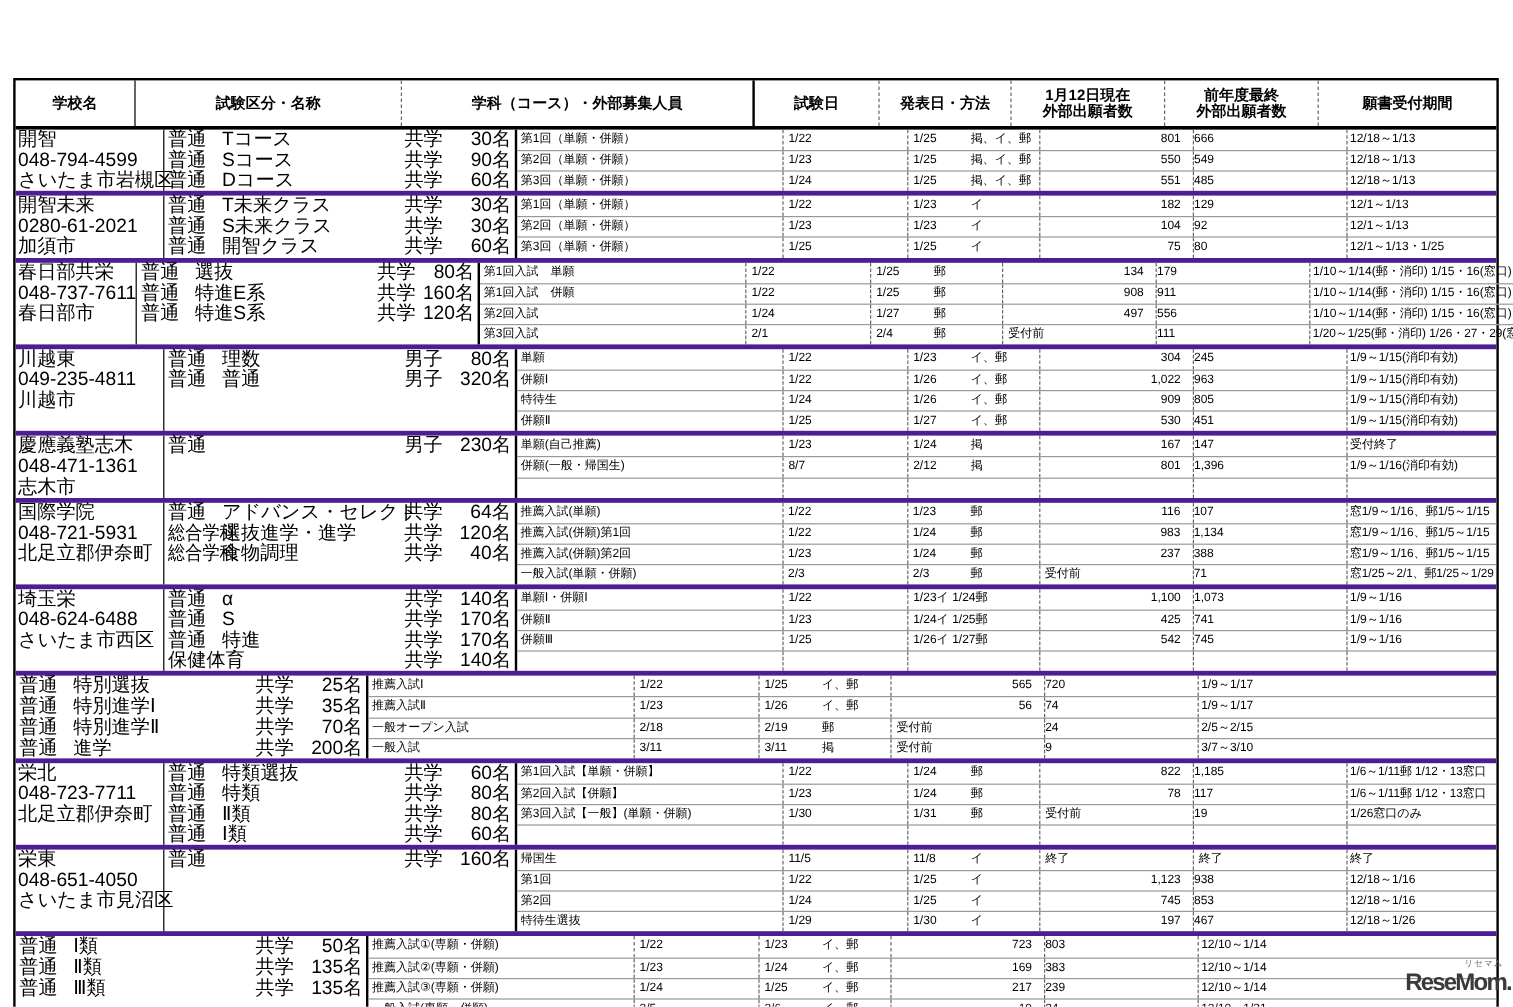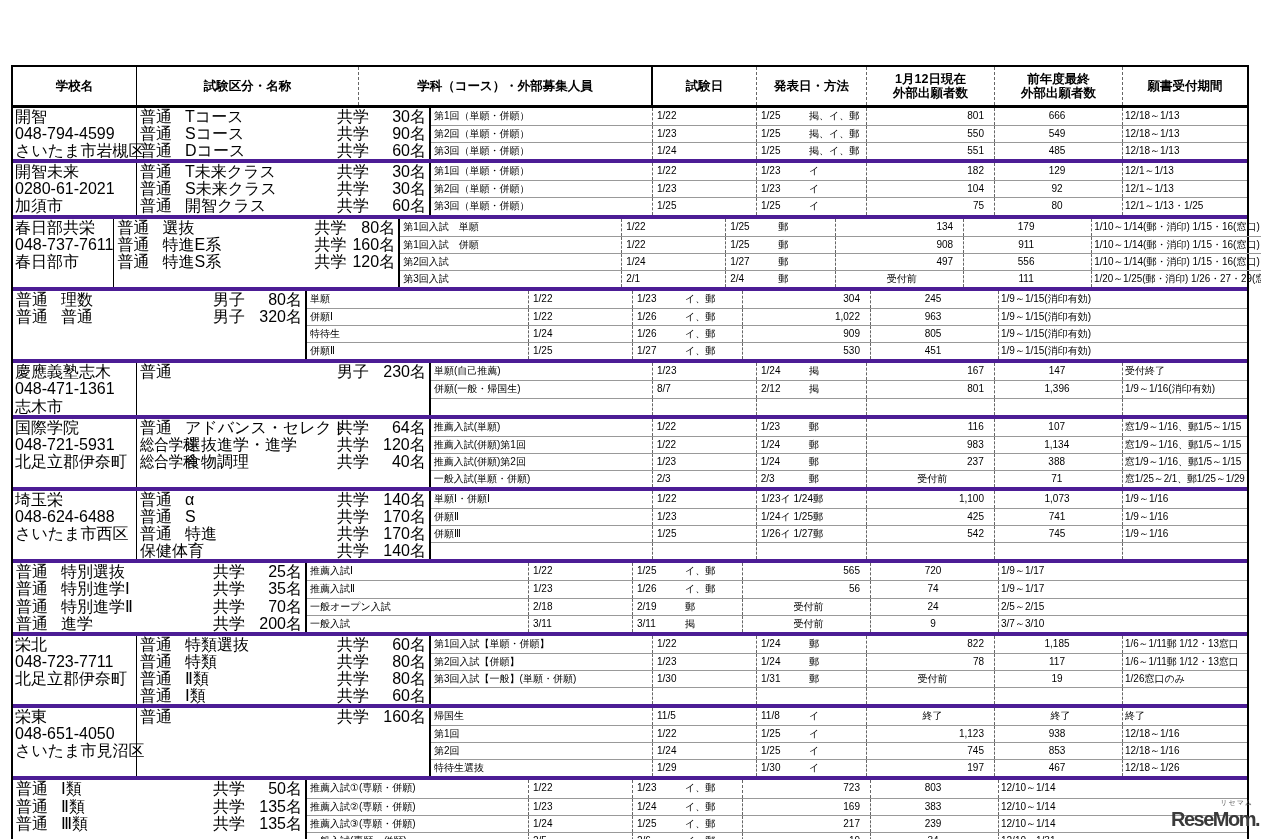--- a/index.html
+++ b/index.html
@@ -2,21 +2,21 @@
 <html><head>
 <meta charset="utf-8">
 <style>
   html,body{margin:0;padding:0;background:#fff;width:1261px;height:839px;overflow:hidden;
     font-family:"Liberation Sans","DejaVu Sans",sans-serif;color:#000;}
   #stage{position:relative;width:1261px;height:839px;background:#fff;}
   .tbl{position:absolute;left:11px;top:65px;width:1238px;border:2px solid #000;background:#fff;box-sizing:border-box;}
   
   .thead{display:flex;height:38px;border-bottom:3px solid #000;font-weight:bold;font-size:12.5px;}
   .hc{display:flex;flex-direction:column;align-items:center;justify-content:center;box-sizing:border-box;line-height:14px;text-align:center;}
-  .h-school{width:124px;border-right:1px solid #000;}
+  .h-school{width:100px;border-right:1px solid #000;}
   .h-dept{width:294px;border-right:2px solid #000;}
   .h-exam{width:222px;border-right:1px dashed #666;}
   .h-date{width:104px;border-right:1px dashed #666;}
   .h-ann{width:110px;border-right:1px dashed #666;}
   .h-cur{width:128px;border-right:1px dashed #666;}
   .h-prev{width:128px;border-right:1px dashed #666;}
   .h-per{flex:1;}
   
   .grp{display:flex;}
   .grp + .grp{border-top:4px solid #4c1d95;}
@@ -37,22 +37,22 @@
   
   .e-name{width:222px;border-right:1px dashed #666;padding-left:3px;}
   .e-date{width:104px;border-right:1px dashed #666;padding-left:4px;}
   .e-ann{width:110px;border-right:1px dashed #666;padding-left:4px;display:flex;}
   .a-date{min-width:48px;flex-shrink:0;display:inline-block;}
   .a-method{display:inline-block;}
   .e-cur{width:128px;border-right:1px dashed #666;}
   .e-prev{width:128px;border-right:1px dashed #666;}
   .e-per{flex:1;padding-left:2px;}
   .num-r10{text-align:right;padding-right:10px;}
-  .num-r3{text-align:center;padding-right:3px;}
-  .stat-l{text-align:center;padding-left:4px;}
+  .num-r3{text-align:left;padding-right:3px;}
+  .stat-l{text-align:left;padding-left:4px;}
   
   .watermark{position:absolute;right:2px;bottom:6px;z-index:9;display:flex;flex-direction:column;align-items:flex-end;pointer-events:none;}
   .wm-ruby{font-size:7px;color:#666;letter-spacing:1px;margin-bottom:-3px;margin-right:6px;}
   .wm-logo{font-size:20px;font-weight:800;color:#3a3a3a;letter-spacing:-1.5px;line-height:28px;}
 </style>
 </head>
 <body>
 
 <div id="stage">
   <div class="tbl">
@@ -282,20 +282,25 @@
                 <span class="a-date">2/4</span>
                 <span class="a-method">郵</span>
               </div>
               <div class="cell e-cur stat-l"><span class="txt">受付前</span></div>
               <div class="cell e-prev num-r3"><span class="txt">111</span></div>
               <div class="cell e-per fit"><span class="txt" style="transform: scaleX(0.986607);">1/20～1/25(郵・消印) 1/26・27・29(窓口)</span></div>
             </div>
           </div>
         </div>
         <div class="grp">
+          <div class="c-school">
+            <div class="s-line">川越東</div>
+            <div class="s-line">049-235-4811</div>
+            <div class="s-line">川越市</div>
+          </div>
           <div class="c-dept">
             <div class="drow">
               <div class="cell d-type fit"><span class="txt">普通</span></div>
               <div class="cell d-course fit"><span class="txt">理数</span></div>
               <div class="cell d-gender"><span class="txt">男子</span></div>
               <div class="cell d-cap"><span class="txt">80名</span></div>
             </div>
             <div class="drow">
               <div class="cell d-type fit"><span class="txt">普通</span></div>
               <div class="cell d-course fit"><span class="txt">普通</span></div>

